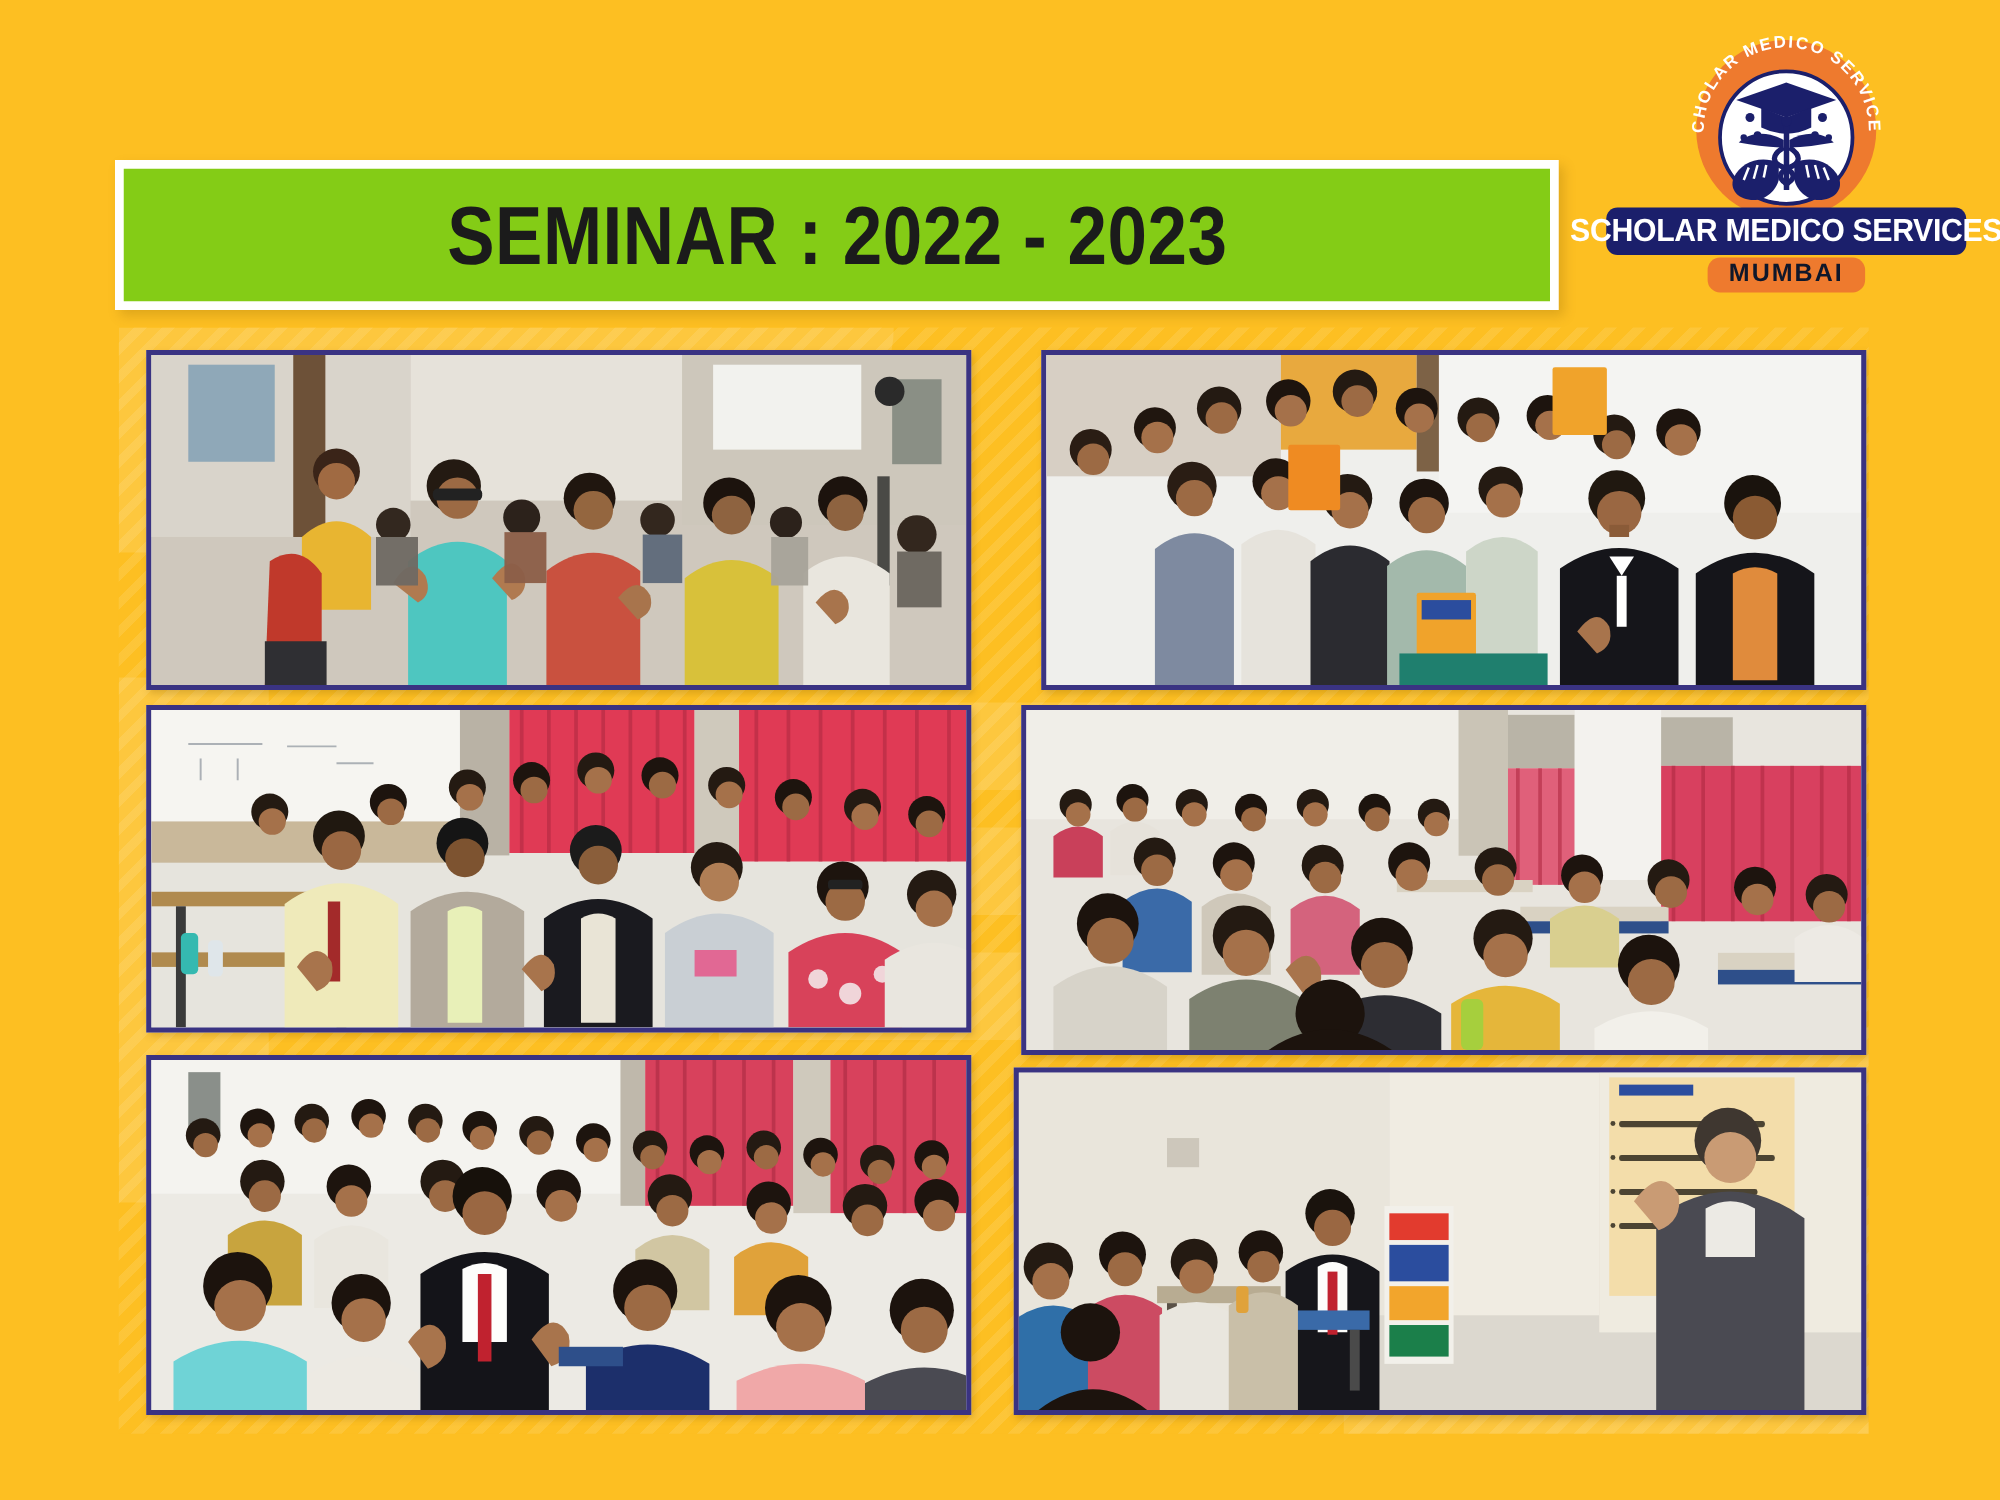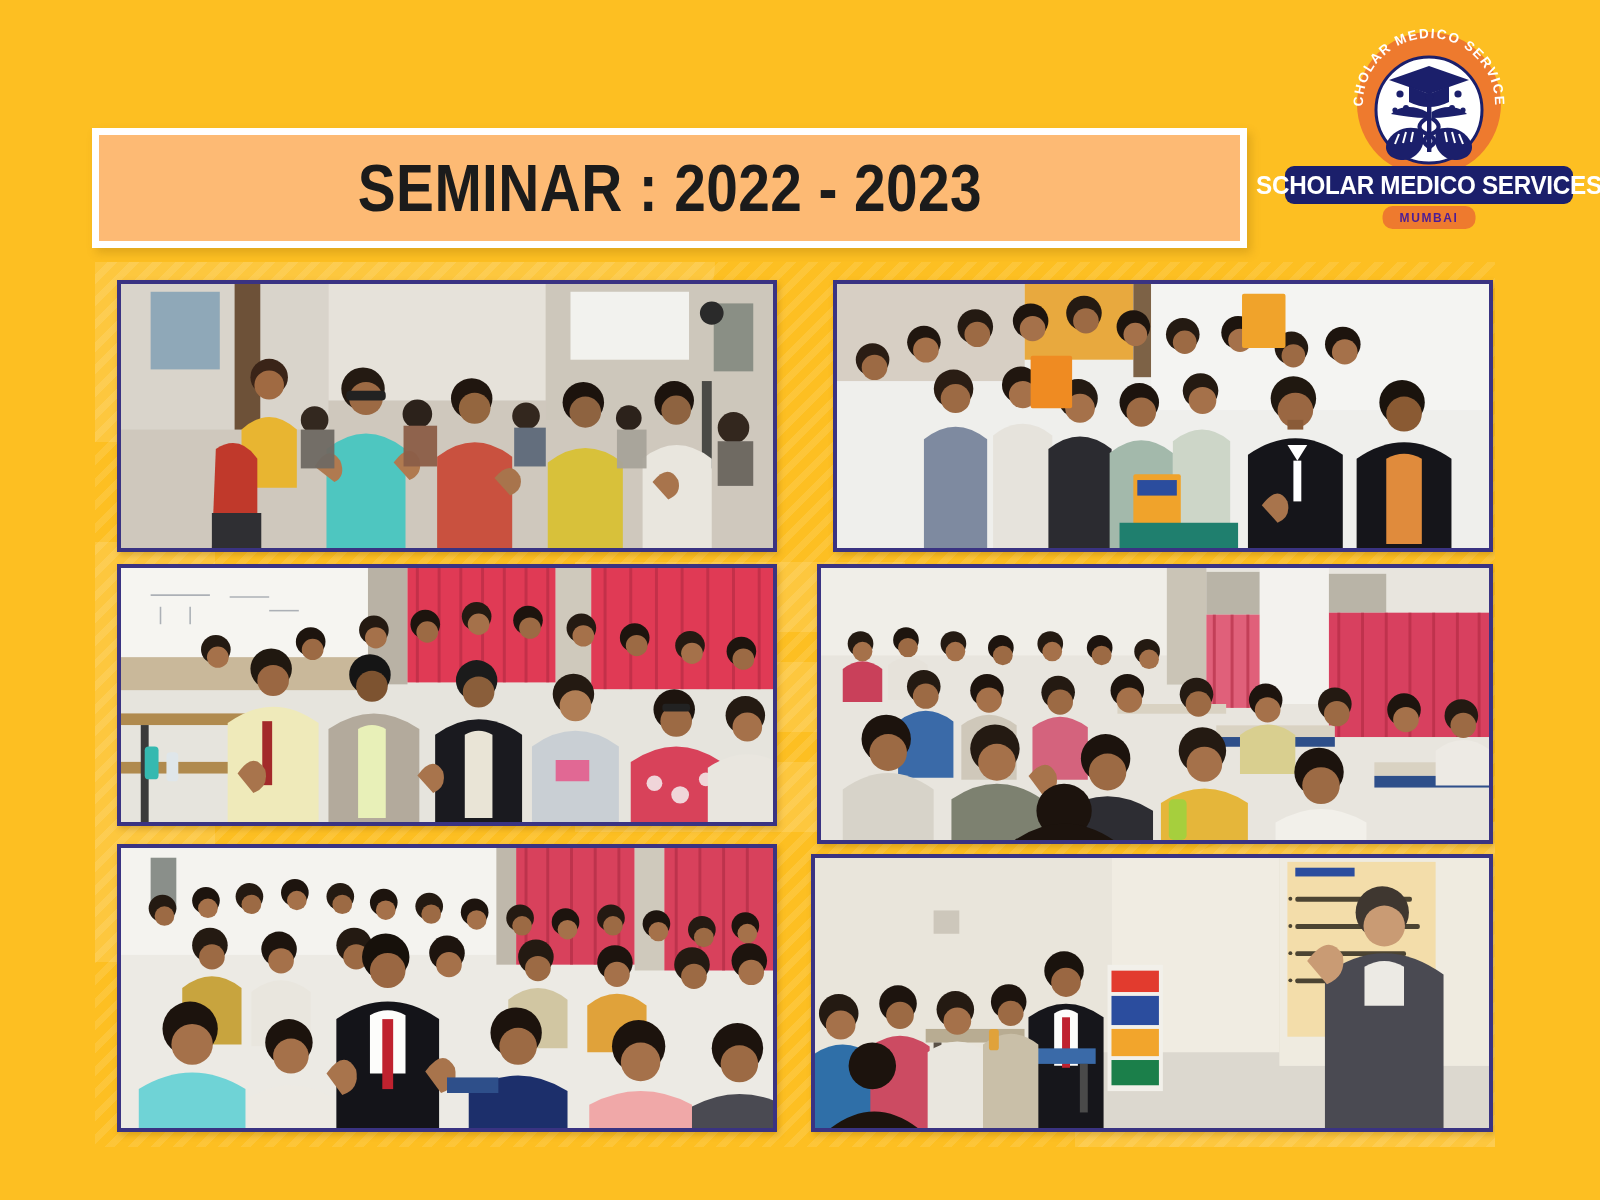--- a/index.html
+++ b/index.html
@@ -55,21 +55,21 @@
     top: 128px;
     width: 1155px;
     height: 120px;
     background: #FFFFFF;
     padding: 7px;
     box-shadow: 4px 5px 9px rgba(120,80,0,0.22);
   }
   .title-banner-inner {
     width: 100%;
     height: 100%;
-    background: #fdba74;
+    background: #84cc16;
     display: flex;
     align-items: center;
     justify-content: center;
   }
   .title-text {
     font-family: "Liberation Sans Narrow", "Liberation Sans", sans-serif;
     font-size: 66px;
     font-weight: bold;
     color: #1B1B1B;
     letter-spacing: 0.5px;
@@ -116,22 +116,22 @@
   .logo-city {
     position: absolute;
     left: 50%;
     top: 188px;
     transform: translateX(-50%);
     background: #EE7A2E;
     border-radius: 10px;
     padding: 2px 17px 3px 17px;
   }
   .logo-city span {
-    color: #4c1d95;
-    font-size: 12px;
+    color: #0f172a;
+    font-size: 20px;
     font-weight: bold;
     letter-spacing: 1.6px;
     white-space: nowrap;
   }
 
   
   .photo {
     position: absolute;
     border: 4px solid #3A3382;
     background: #cfcfd4;

